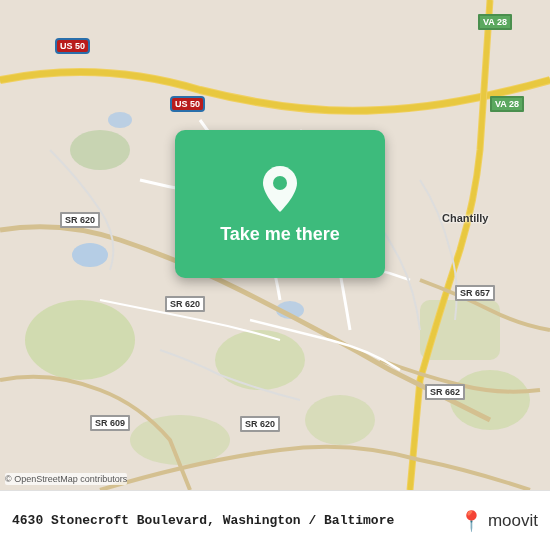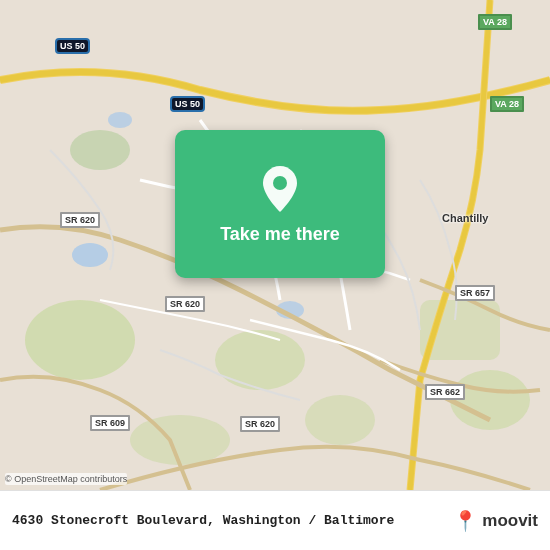--- a/index.html
+++ b/index.html
@@ -117,21 +117,21 @@
       background: white;
       border: 2px solid #ccc;
       border-radius: 1px;
       font-size: 9px;
       font-weight: bold;
       padding: 1px 3px;
       color: #333;
     }
 
     .road-badge.us {
-      background: #0f172a;
+      background: #b91c1c;
       color: white;
       border-color: #2a6fab;
       border-radius: 4px;
     }
 
     .road-badge.va {
       background: #5ba85f;
       color: white;
       border-color: #4a8f4e;
     }
@@ -241,17 +241,17 @@
     </div>
 
   </div>
 
   <div id="bottom-bar">
     <div id="address-info">
       <span id="address-text">4630 Stonecroft Boulevard, Washington / Baltimore</span>
     </div>
     <div id="moovit-logo">
       <span id="moovit-pin" style="color:#e84040; font-size:20px;">📍</span>
-      <span id="moovit-text" style="font-size:17px; font-weight:bold; color:#333;">moovit</span>
+      <span id="moovit-text" style="font-size:17px; font-weight:normal; color:#333;">moovit</span>
     </div>
   </div>
 
 </div>
 
 </body></html>

